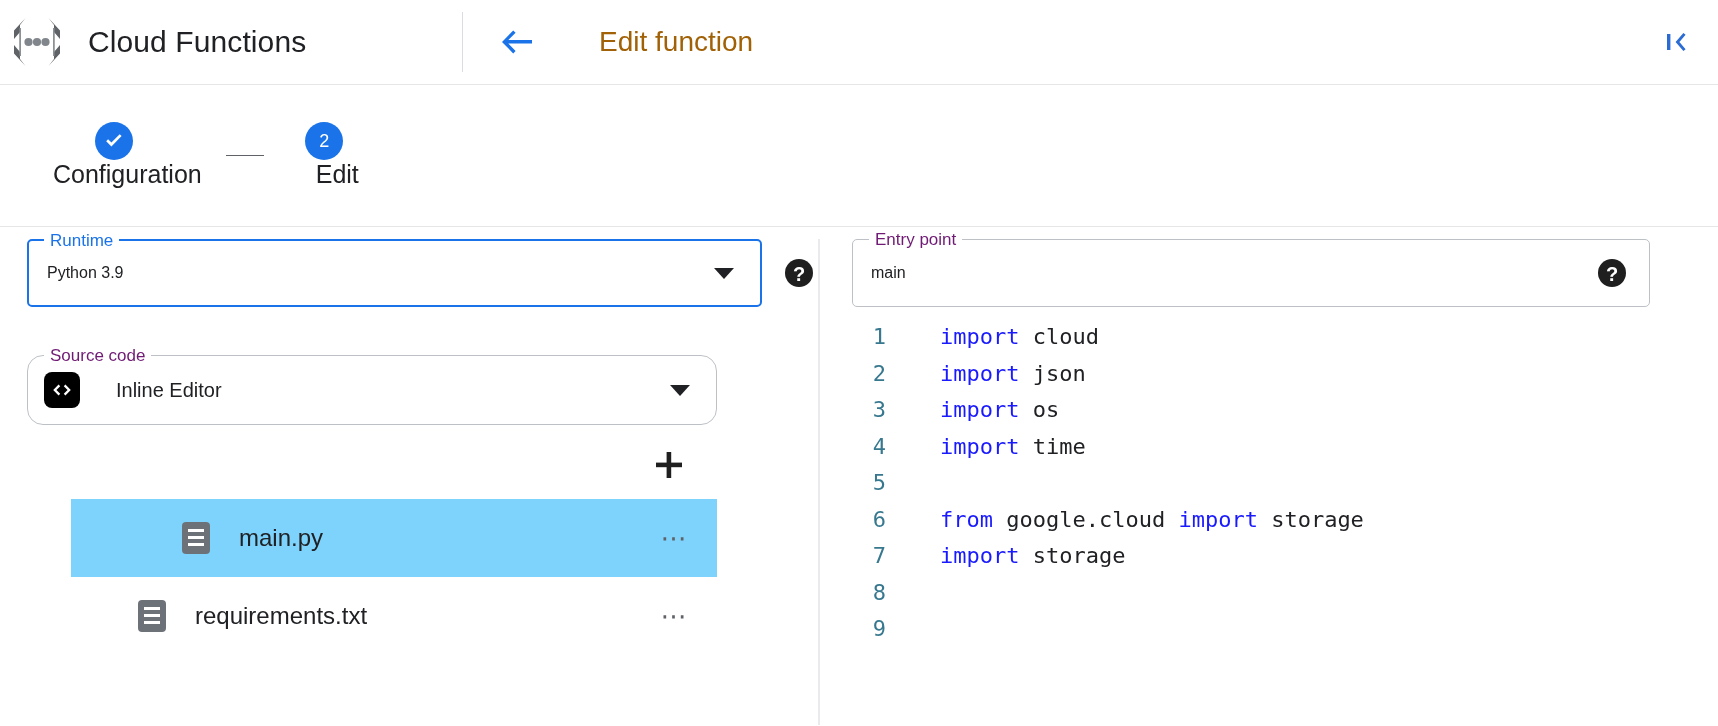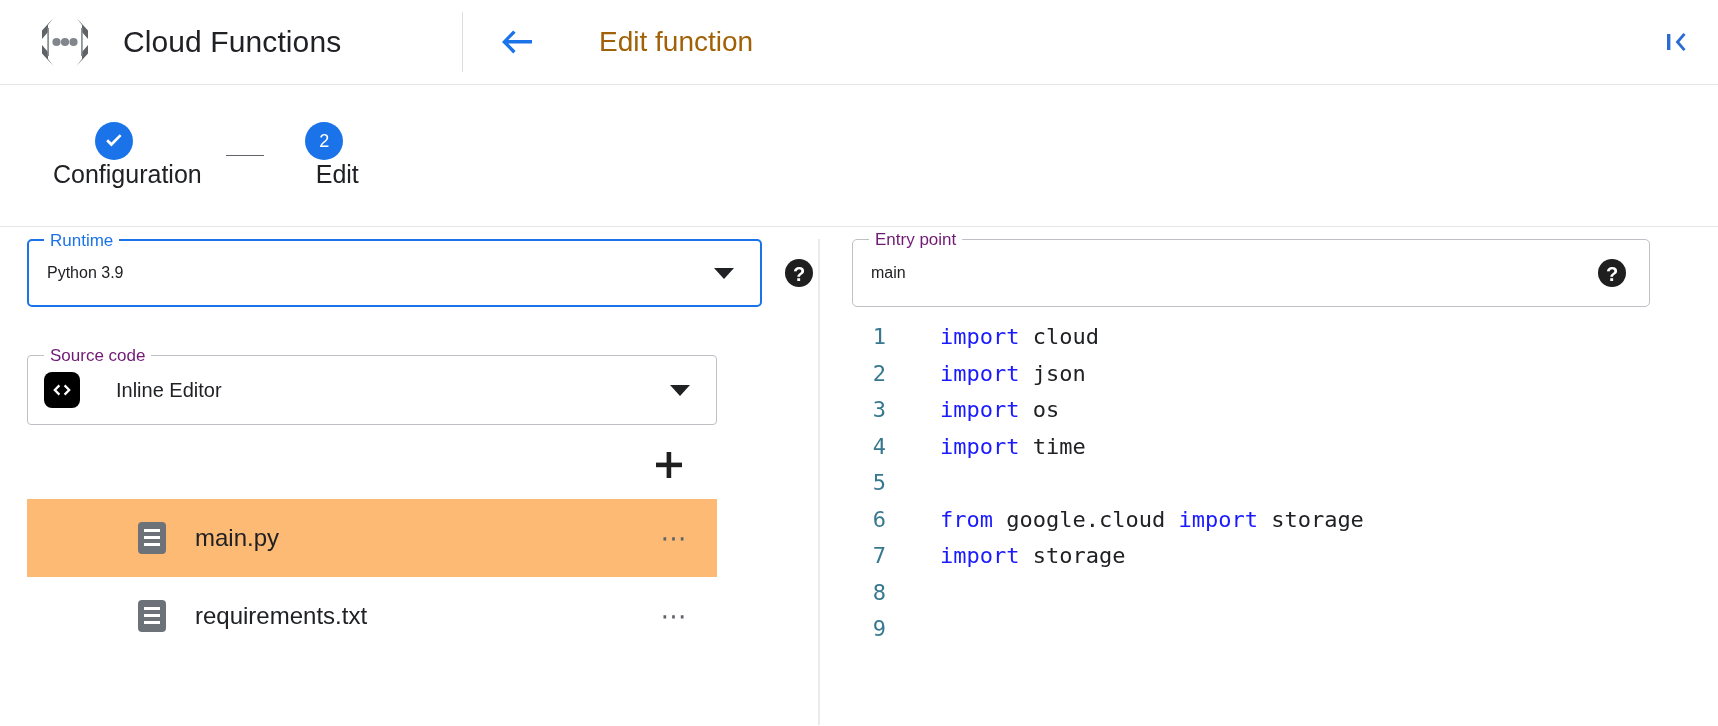--- a/index.html
+++ b/index.html
@@ -16,24 +16,23 @@
   .app-header {
     position: relative;
     height: 85px;
     display: flex;
     align-items: center;
     border-bottom: 1px solid #e4e6e8;
     background: #fff;
   }
   .brand {
     display: flex; align-items: center;
-    padding-left: 36px;
+    padding-left: 8px;
     width: 462px;
     height: 100%;
-    gap: 7px;
   }
   .cf-logo { width: 58px; height: 52px; flex: none; }
   .brand-title {
     font-size: 30px; font-weight: 400; letter-spacing: .1px;
     color: #202124; margin-left: 22px; white-space: nowrap;
   }
   .header-divider {
     width: 1px; height: 60px; background: #dadce0; flex: none;
   }
   .page-head {
@@ -134,21 +133,21 @@
   .runtime-field { width: 735px; flex: none; }
   .runtime-help { margin-left: 22px; }
 
   
   .entry-wrap { padding: 12px 68px 0 34px; }
   .entry-field { width: 100%; }
   .entry-help { margin-right: 22px; }
 
   
   .source-wrap { margin-top: 48px; width: 690px; }
-  .source-field { height: 70px; border-radius: 4px; }
+  .source-field { height: 70px; border-radius: 16px; }
   .code-badge {
     width: 36px; height: 36px; border-radius: 8px;
     background: #000; flex: none; margin-left: 16px;
     display: flex; align-items: center; justify-content: center;
   }
   .source-text {
     font-size: 20px; color: #202124; margin-left: 36px; white-space: nowrap;
   }
 
   
@@ -162,21 +161,21 @@
     display: flex; align-items: center; justify-content: center;
   }
 
   
   .file-list { width: 690px; margin-top: 6px; }
   .file-row {
     height: 78px;
     display: flex; align-items: center;
     cursor: pointer;
   }
-  .file-row.selected { background: #fdba74; }
+  .file-row.selected { background: #7dd3fc; margin-left: 44px; }
   .file-doc-icon { width: 30px; height: 34px; flex: none; margin-left: 110px; }
   .file-name {
     font-size: 24px; color: #202124; margin-left: 28px; white-space: nowrap;
   }
   .file-grow { flex: 1 1 auto; }
   .file-menu {
     font-size: 26px; color: #5f6368; letter-spacing: 2.5px;
     margin-right: 28px; line-height: 10px; cursor: pointer;
     user-select: none;
   }

